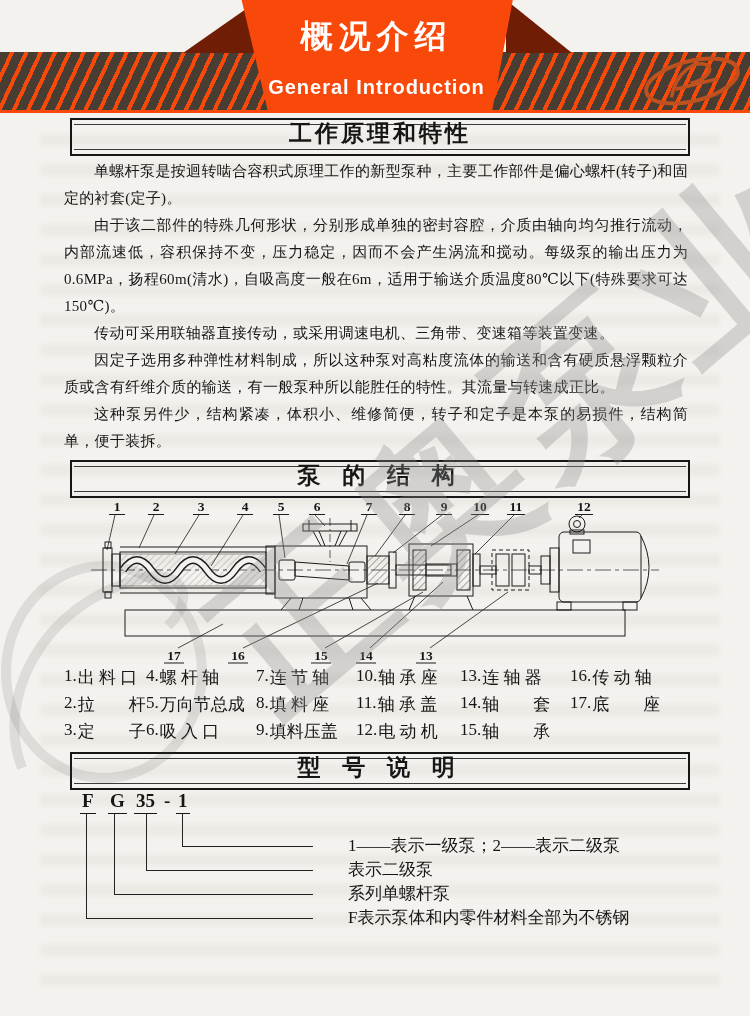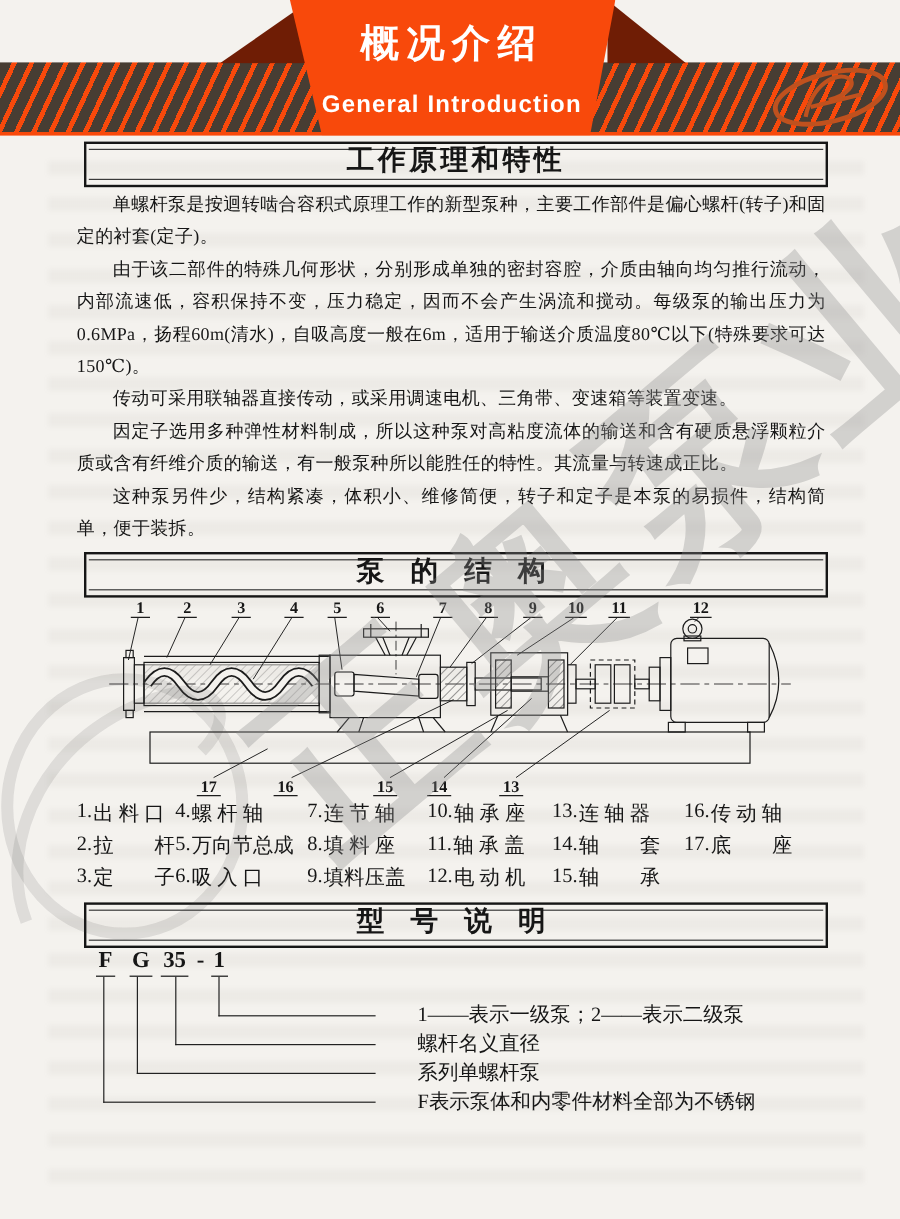--- a/index.html
+++ b/index.html
@@ -323,18 +323,18 @@
       <span class="u" style="left:44px;">G</span>
       <span class="u" style="left:70px;">35</span>
       <span style="left:100px;">-</span>
       <span class="u" style="left:112px;">1</span>
     </div>
     <div class="conn" style="left:118px;top:24px;width:130px;height:32px;"></div>
     <div class="conn" style="left:82px; top:24px;width:166px;height:56px;"></div>
     <div class="conn" style="left:50px; top:24px;width:198px;height:80px;"></div>
     <div class="conn" style="left:22px; top:24px;width:226px;height:104px;"></div>
     <div class="note" style="top:45px;">1——表示一级泵；2——表示二级泵</div>
-    <div class="note" style="top:69px;">螺杆名义直径</div>
+    <div class="note" style="top:69px;">表示二级泵</div>
     <div class="note" style="top:93px;">系列单螺杆泵</div>
     <div class="note" style="top:117px;">F表示泵体和内零件材料全部为不锈钢</div>
   </div>
 
 </div>
 
 </body></html>

